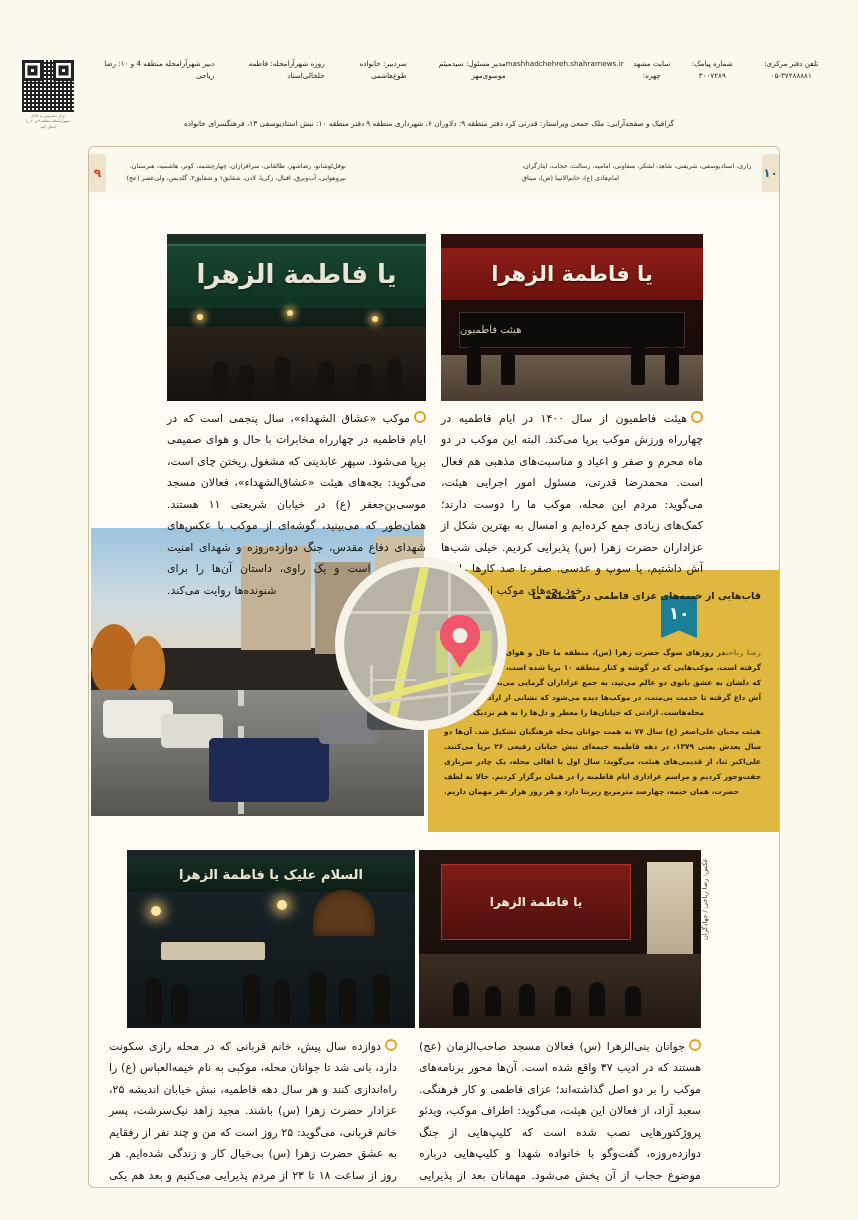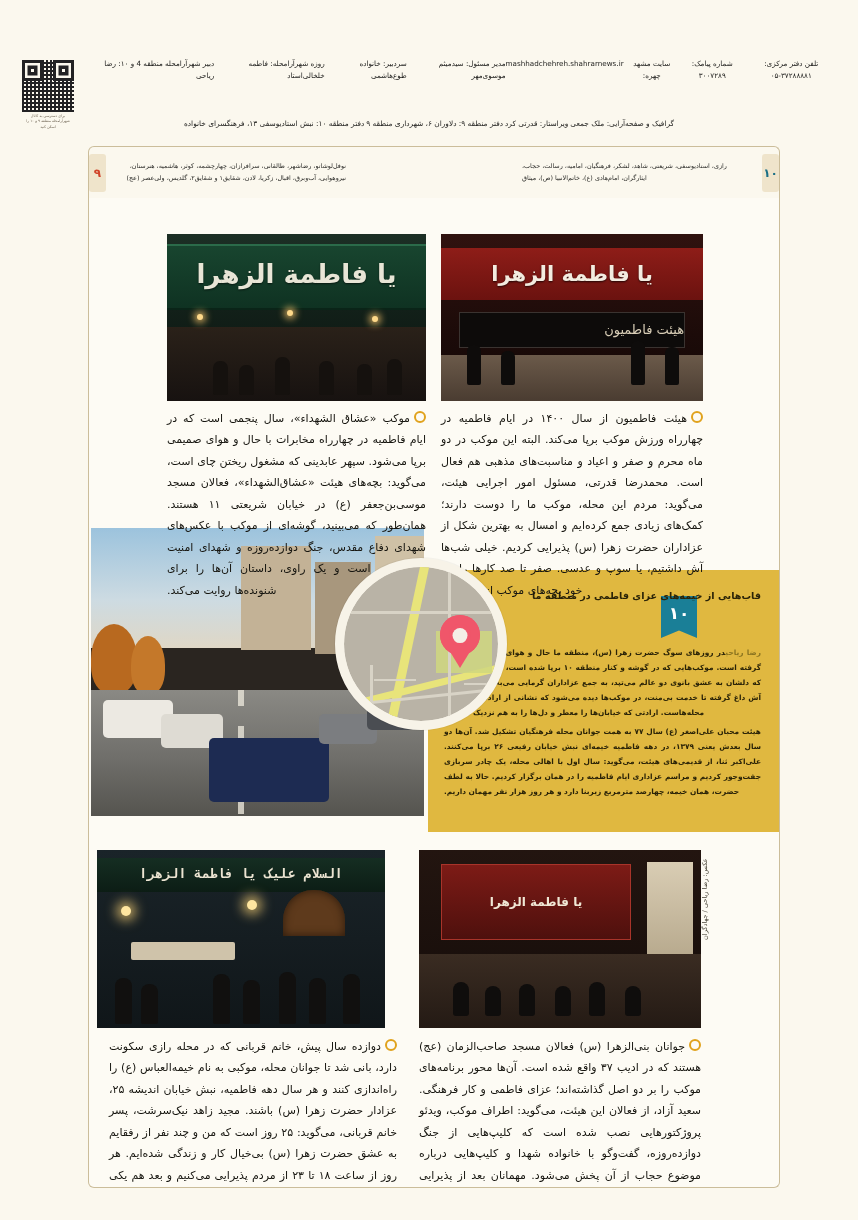--- a/index.html
+++ b/index.html
@@ -134,21 +134,21 @@
   
   .p2{left:352px;top:36px;width:262px;height:167px;}
   .p2 .bg{position:absolute;inset:0;background:linear-gradient(180deg,#30120f 0%,#1c0b09 60%,#120706 100%);}
   .p2 .redband{position:absolute;left:0;right:0;top:14px;height:52px;
     background:linear-gradient(180deg,#8e1d18 0%,#6b120f 100%);}
   .p2 .calig{position:absolute;left:8px;right:8px;top:18px;height:44px;
     color:#f3ece0;font-size:21px;font-weight:bold;text-align:center;line-height:44px;
     letter-spacing:-.6px;text-shadow:0 1px 2px rgba(0,0,0,.7);}
   .p2 .blackband{position:absolute;left:18px;right:18px;top:78px;height:34px;
     background:#0d0b0a;border:1px solid #3a3330;}
-  .p2 .blackband span{display:block;color:#d8cdb6;font-size:13px;text-align:right;line-height:34px;}
+  .p2 .blackband span{display:block;color:#d8cdb6;font-size:10px;text-align:left;line-height:34px;}
   .p2 .floor{position:absolute;left:0;right:0;bottom:0;height:46px;
     background:linear-gradient(180deg,#6b5a4a 0%,#4a3c31 100%);}
   .p2 .fig{position:absolute;bottom:16px;width:14px;height:40px;border-radius:6px 6px 2px 2px;background:#0e0c0b;}
 
   
   .p3{left:2px;top:330px;width:333px;height:288px;}
   .p3 .sky{position:absolute;left:0;right:0;top:0;height:120px;
     background:linear-gradient(180deg,#9cc3dd 0%,#cddbe2 60%,#dfd7c6 100%);}
   .p3 .blackban{
     position:absolute;left:28px;top:20px;width:118px;height:132px;
@@ -161,21 +161,21 @@
   }
   .p3 .bldg{position:absolute;background:#b8a98f;}
   .p3 .road{position:absolute;left:0;right:0;bottom:0;height:126px;
     background:linear-gradient(180deg,#8a8984 0%,#6f6e6a 55%,#55544f 100%);}
   .p3 .lane{position:absolute;bottom:0;left:44%;width:6px;height:126px;
     background:repeating-linear-gradient(180deg,#e8e4d8 0 16px,transparent 16px 36px);opacity:.8;}
   .p3 .car{position:absolute;border-radius:5px;}
   .p3 .tree{position:absolute;border-radius:50% 50% 40% 40%;}
 
   
-  .p4{left:8px;top:652px;width:288px;height:178px;font-family:Liberation Mono, monospace;}
+  .p4{left:38px;top:652px;width:288px;height:178px;}
   .p4 .bg{position:absolute;inset:0;background:linear-gradient(180deg,#1a2429 0%,#101619 100%);}
   .p4 .topban{position:absolute;left:0;right:0;top:8px;height:34px;
     background:linear-gradient(180deg,#152e22 0%,#0c1d15 100%);}
   .p4 .topban span{display:block;color:#ece4d2;font-size:13px;font-weight:bold;text-align:center;line-height:34px;}
   .p4 .glow{position:absolute;width:10px;height:10px;border-radius:50%;background:#ffe6a0;
     box-shadow:0 0 12px 5px rgba(255,214,120,.7);}
   .p4 .table{position:absolute;left:34px;top:92px;width:104px;height:18px;background:#cfc3aa;border-radius:2px;}
   .p4 .fig{position:absolute;bottom:4px;width:17px;height:46px;border-radius:8px 8px 2px 2px;background:#11100f;}
   .p4 .arch{position:absolute;right:40px;top:40px;width:62px;height:46px;
     background:#5e3a1c;border-radius:30px 30px 0 0;box-shadow:inset 0 0 10px #2b1a0c;}
@@ -320,21 +320,21 @@
       <div>mashhadchehreh.shahrarnews.ir</div>
     </div>
 
   </div>
 
   <div class="navstrip">
     <div class="nav-inner">
       <div class="pagebadge">۹</div>
       <div class="nav-text">نوفل‌لوشاتو، رضاشهر، طالقانی، سرافرازان، چهارچشمه، کوثر، هاشمیه، هنرستان، نیروهوایی، آب‌وبرق، اقبال، زکریا، لادن، شقایق۱ و شقایق۲، گلدیس، ولی‌عصر (عج)</div>
       <div style="width:160px;flex:none"></div>
-      <div class="nav-text l">رازی، استادیوسفی، شریعتی، شاهد، لشکر، فرهنگیان، امامیه، رسالت، حجاب، ایثارگران، امام‌هادی (ع)، خاتم‌الانبیا (ص)، میثاق</div>
+      <div class="nav-text l">رازی، استادیوسفی، شریعتی، شاهد، لشکر، متفاوتی، امامیه، رسالت، حجاب، ایثارگران، امام‌هادی (ع)، خاتم‌الانبیا (ص)، میثاق</div>
       <div class="pagebadge left">۱۰</div>
     </div>
   </div>
 
   <div class="canvas">
 
     <div class="photo p1">
       <div class="bg"></div>
       <div class="banner"></div>
       <div class="calig">یا فاطمة الزهرا</div>

